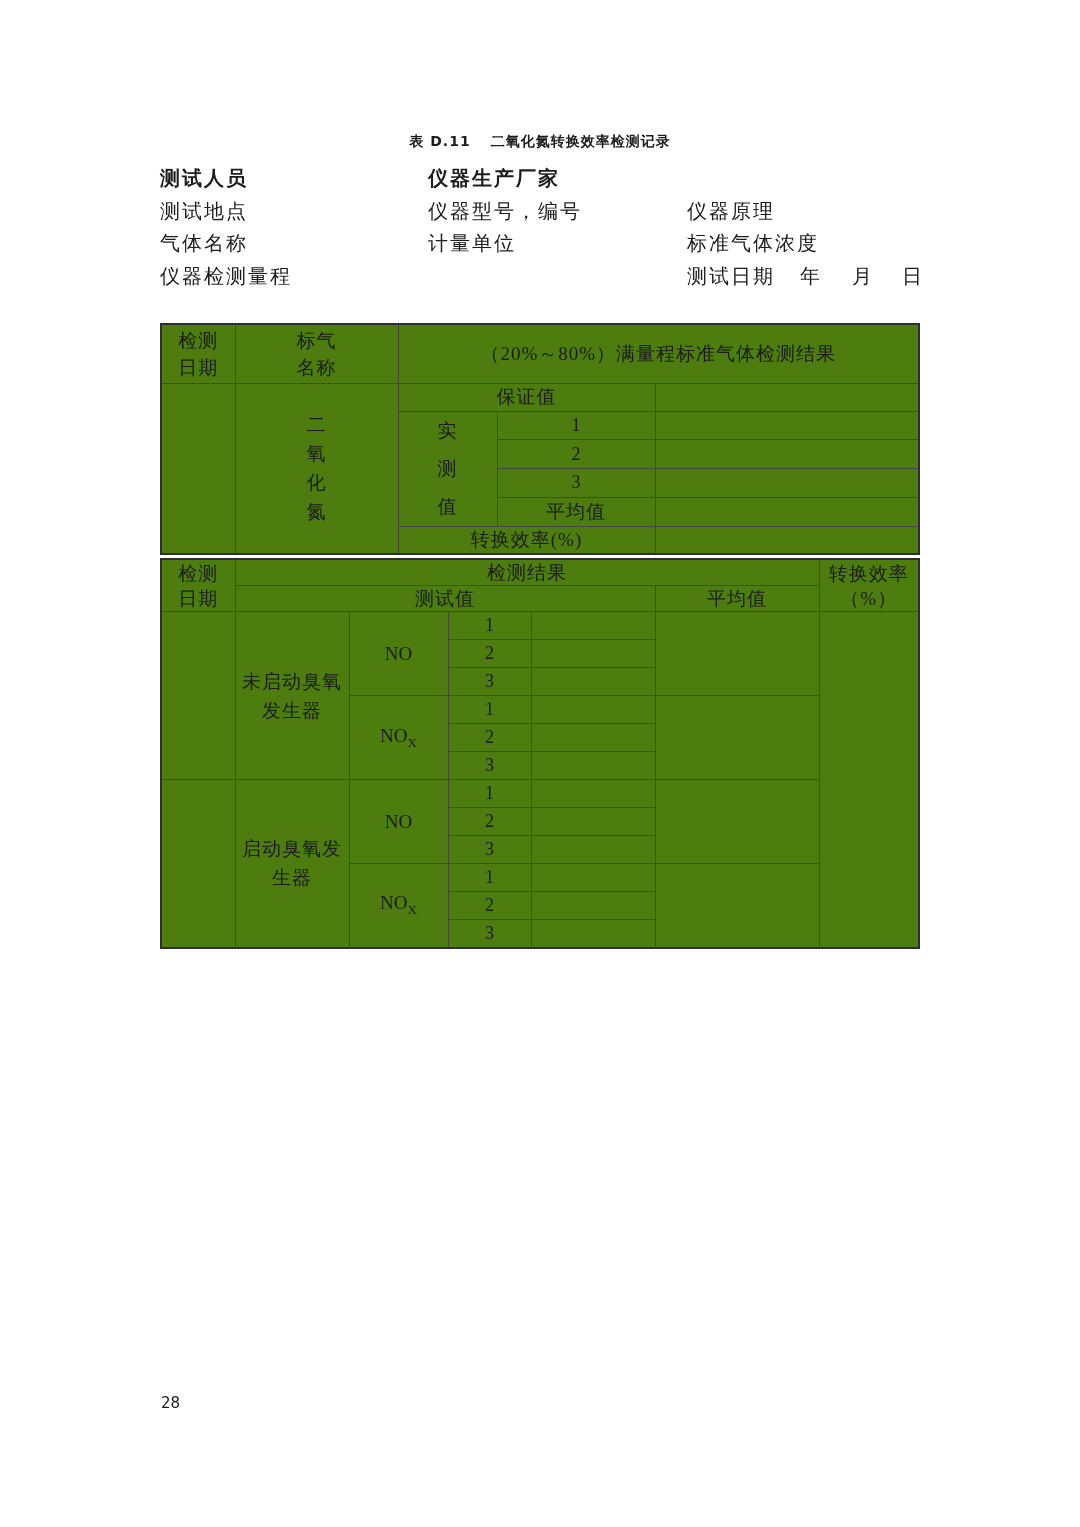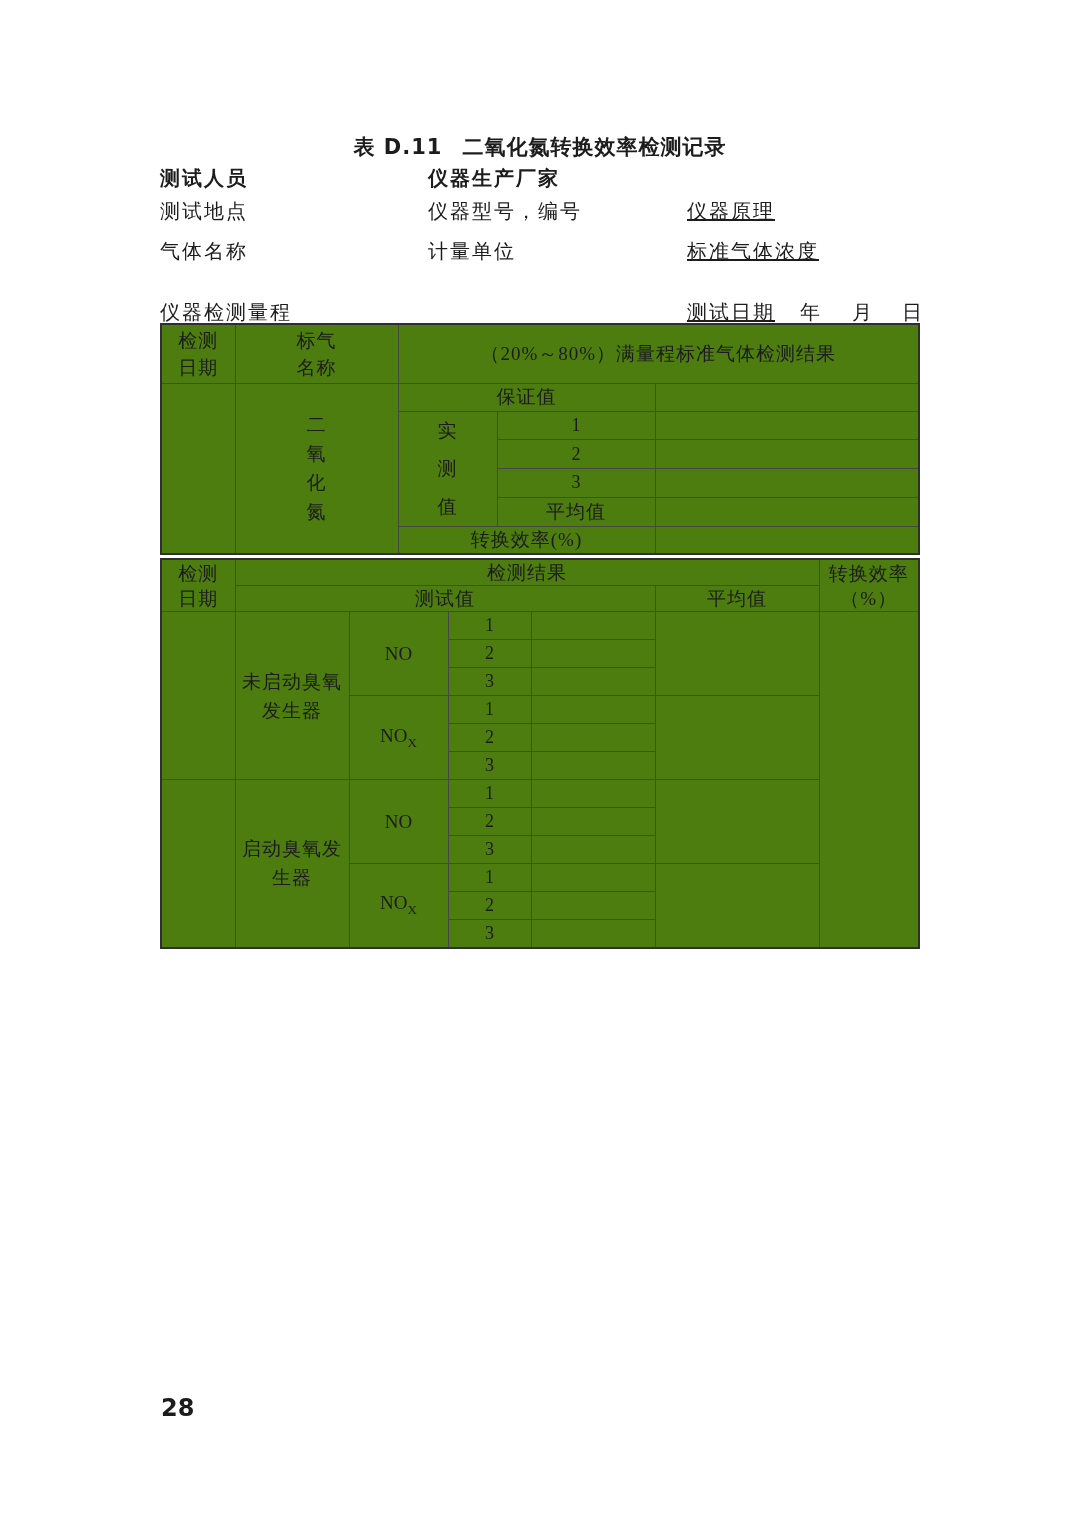--- a/index.html
+++ b/index.html
@@ -15,36 +15,36 @@
   }
 
   
   .title {
     position: absolute;
     top: 133px; left: 0;
     width: 1080px;
     text-align: center;
     font-family: "DejaVu Sans", "Liberation Sans", sans-serif;
     font-weight: bold;
-    font-size: 21px;
+    font-size: 14px;
     letter-spacing: 1px;
     white-space: nowrap;
   }
   .title .t-prefix { margin-right: 20px; }
 
   
   .fld {
     position: absolute;
     font-size: 20px;
     letter-spacing: 2px;
     white-space: nowrap;
     line-height: 22px;
   }
-  .r1 { top: 167px; font-weight: bold; } .r2 { top: 200px; } .r3 { top: 240px; } .r4 { top: 265px; margin-top: 36px; }
-  .c1 { left: 160px; } .c2 { left: 428px; } .c3 { left: 687px; text-decoration: underline; }
+  .r1 { top: 167px; font-weight: bold; } .r2 { top: 200px; } .r3 { top: 232px; } .r4 { top: 265px; }
+  .c1 { left: 160px; } .c2 { left: 428px; } .c3 { left: 687px; }
   .px-year { left: 800px; } .px-month { left: 852px; } .px-day { left: 902px; }
 
   
   table {
     position: absolute;
     border-collapse: collapse;
     table-layout: fixed;
     background: #4d7c0f;
   }
   #t1 { left: 160px; top: 323px; border: 2px solid #2f2f2f; }
@@ -71,22 +71,21 @@
   #t2 tr.hd td { height: 25px; line-height: 25px; }
   #t2 tr.hd td.ml { line-height: 25px; }
   #t2 tr.dr td { height: 28px; }
   #t2 .grp { line-height: 29px; }
 
   
   .pagenum {
     position: absolute;
     left: 161px; top: 1394px;
     font-family: "DejaVu Sans", "Liberation Sans", sans-serif;
-    font-size: 24px;
-    font-weight: bold;
+    font-size: 15px;
   }
 </style>
 </head>
 <body>
 
 <div class="page">
 
   <div class="title">
     <span class="t-prefix">表 D.11</span><span>二氧化氮转换效率检测记录</span>
   </div>

